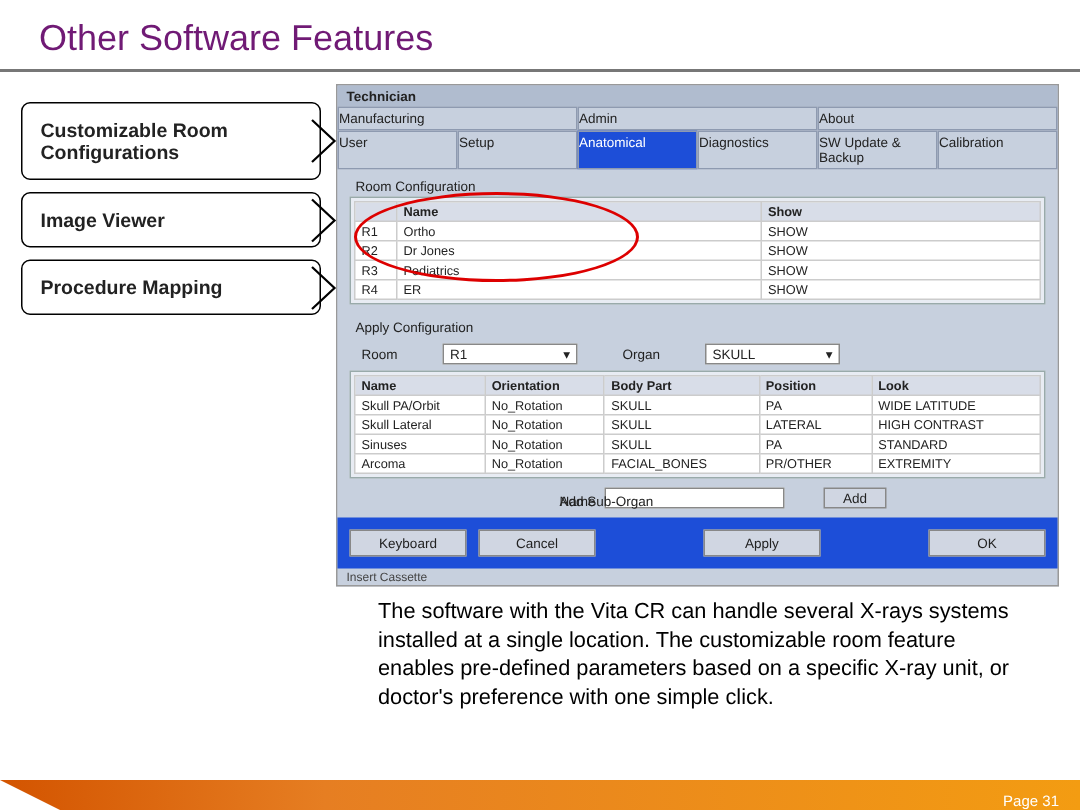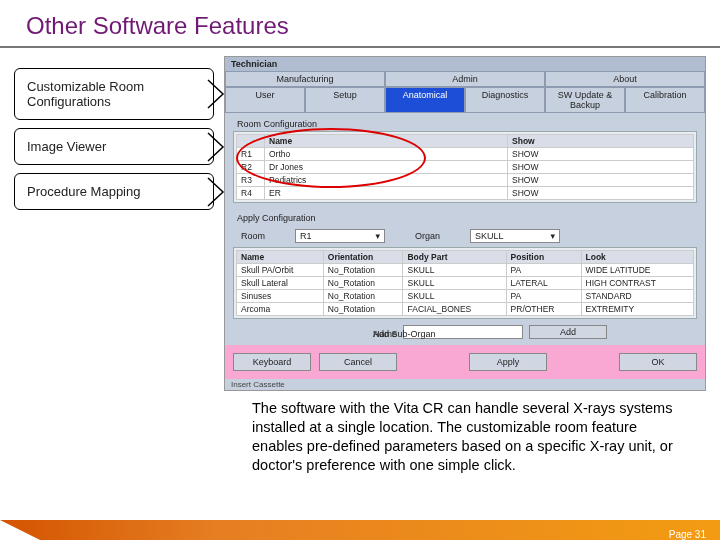--- a/index.html
+++ b/index.html
@@ -1,41 +1,41 @@
 <!DOCTYPE html>
 <html><head>
 <meta charset="utf-8">
 <style>
 *{box-sizing:border-box;margin:0;padding:0}
 body{width:720px;height:540px;background:#fff;font-family:Arial,sans-serif;position:relative;overflow:hidden}
 .title{font-size:24px;color:#701a75;padding:12px 0 6px 26px;font-weight:400}
 .hr{height:2px;background:#777;margin:0 0 8px 0}
 .content{display:flex;padding:0 14px;gap:10px}
 .labels{display:flex;flex-direction:column;gap:8px;padding-top:12px}
-.label-box{position:relative;background:#fff;border:1px solid #000;border-radius:6px;padding:10px 12px;width:200px;font-size:13px;font-weight:normal;color:#222}
+.label-box{position:relative;background:#fff;border:1px solid #000;border-radius:6px;padding:10px 12px;width:200px;font-size:13px;font-weight:bold;color:#222}
 .label-box .chev{position:absolute;right:-16px;top:50%;transform:translateY(-50%)}
 .label-box .chev svg{display:block}
 .ss{flex:1;background:#c7d0de;border:1px solid #999;font-size:9px;color:#222;display:flex;flex-direction:column}
 .ss-top{background:#b0bccf;padding:2px 6px;font-size:9px;font-weight:bold}
 .tabs,.subtabs{display:flex;background:#b8c2d4}
-.tabs div,.subtabs div{flex:1;text-align:center;padding:2px 0;font-size:9px;border:1px solid #8e9ab0;background:#c7d0de}
+.tabs div,.subtabs div{flex:1;padding:2px 0;font-size:9px;border:1px solid #8e9ab0;background:#c7d0de}
 .subtabs .active{background:#1d4ed8;color:#fff}
 .panel{background:#c7d0de;padding:4px 8px}
 .panel-title{font-size:9px;margin:2px 0 2px 4px}
 .inner{background:#e8ecf3;border:1px solid #9aa;padding:2px;position:relative}
 .table{width:100%;border-collapse:collapse;background:#fff;font-size:8.5px}
 .table th,.table td{border:1px solid #ccc;padding:1px 4px;text-align:left}
 .table th{background:#d8dde8;font-weight:bold}
 .ring{position:absolute;border:2px solid #d00;border-radius:50%;width:190px;height:60px;left:2px;top:-4px;pointer-events:none}
 .drops{display:flex;gap:30px;padding:4px 8px;align-items:center;font-size:9px}
 .drop{background:#fff;border:1px solid #888;padding:1px 4px;width:90px;display:flex;justify-content:space-between}
 .addrow{display:flex;align-items:flex-end;gap:6px;padding:6px 8px 2px 140px;font-size:9px}
 .addrow input{background:#fff;border:1px solid #888;width:120px;height:14px;font-size:9px;padding:0 2px}
-.addbtn{background:#d0d6e2;border:1px solid #888;padding:1px 30px;font-size:9px;}
-.btnrow{display:flex;gap:8px;padding:8px;background:#f9a8d4;margin-top:auto}
+.addbtn{background:#d0d6e2;border:1px solid #888;padding:1px 12px;font-size:9px;margin-left:20px}
+.btnrow{display:flex;gap:8px;padding:8px;background:#1d4ed8;margin-top:auto}
 .btnrow .sp{flex:1}
 .wbtn{background:#d0d6e2;border:1px solid #888;padding:3px 0;width:78px;text-align:center;font-size:9px}
 .footc{font-size:8px;padding:1px 6px;color:#444}
 .caption{padding:8px 30px 0 252px;font-size:14.5px;line-height:1.3;color:#000}
 .footer{position:absolute;bottom:0;left:0;right:0;height:20px;background:linear-gradient(90deg,#d35400 0%,#e67e22 30%,#f39c12 100%);display:flex;justify-content:flex-end;align-items:flex-end;padding-right:14px;color:#fff;font-size:10px}
 .corner{position:absolute;bottom:0;left:0;width:0;height:0;border-left:40px solid #fff;border-top:20px solid transparent}
 </style>
 </head>
 <body>
 

